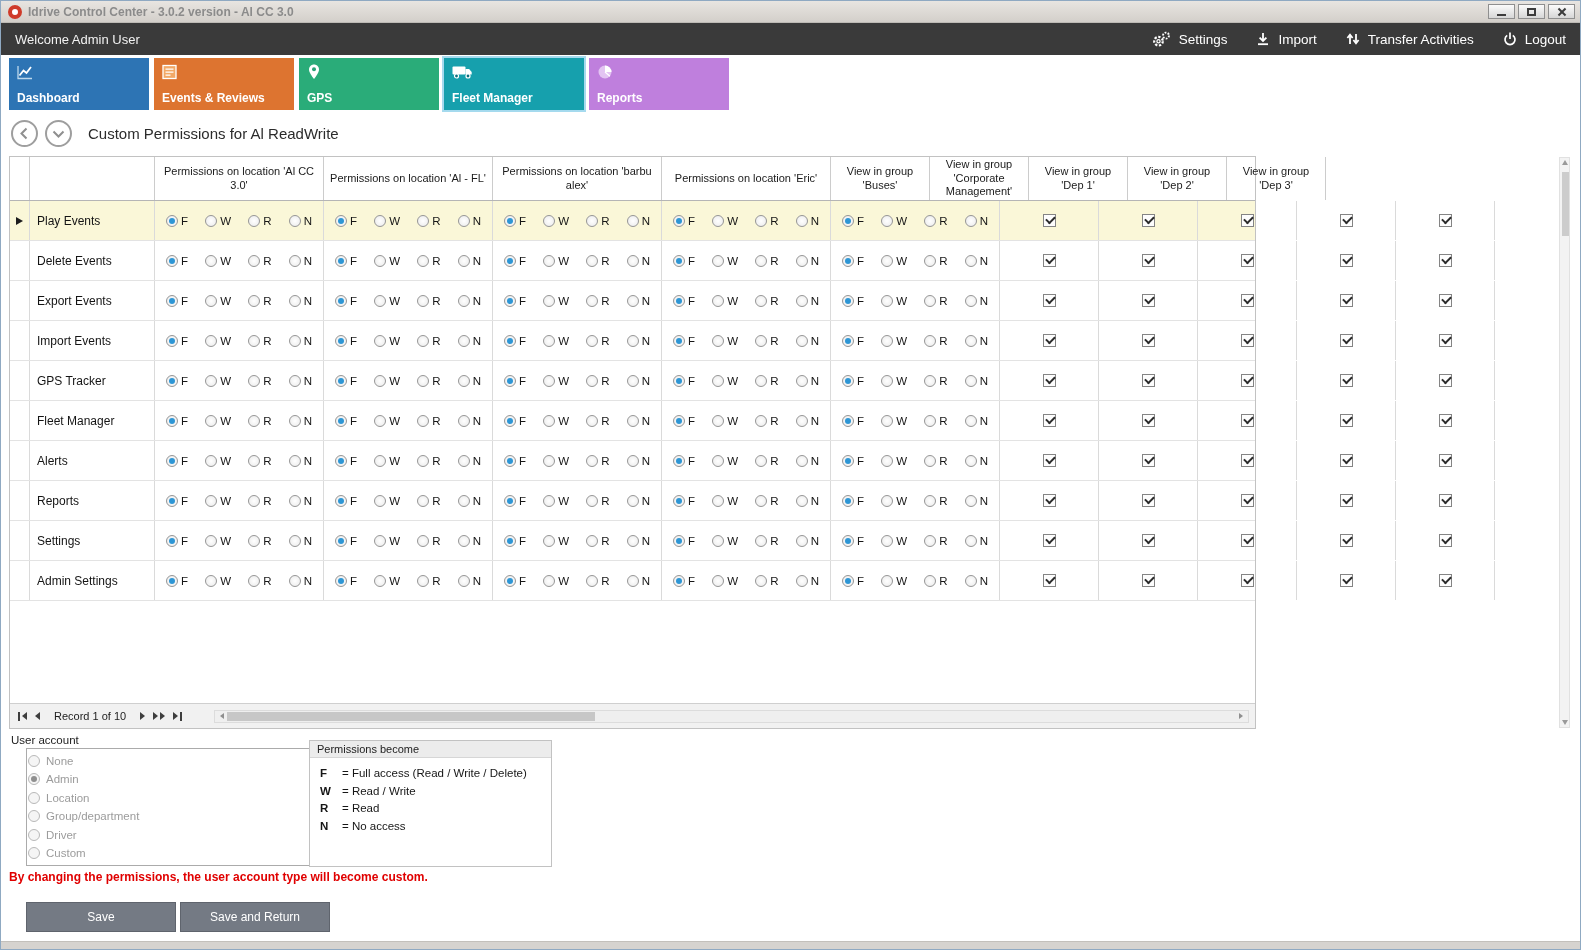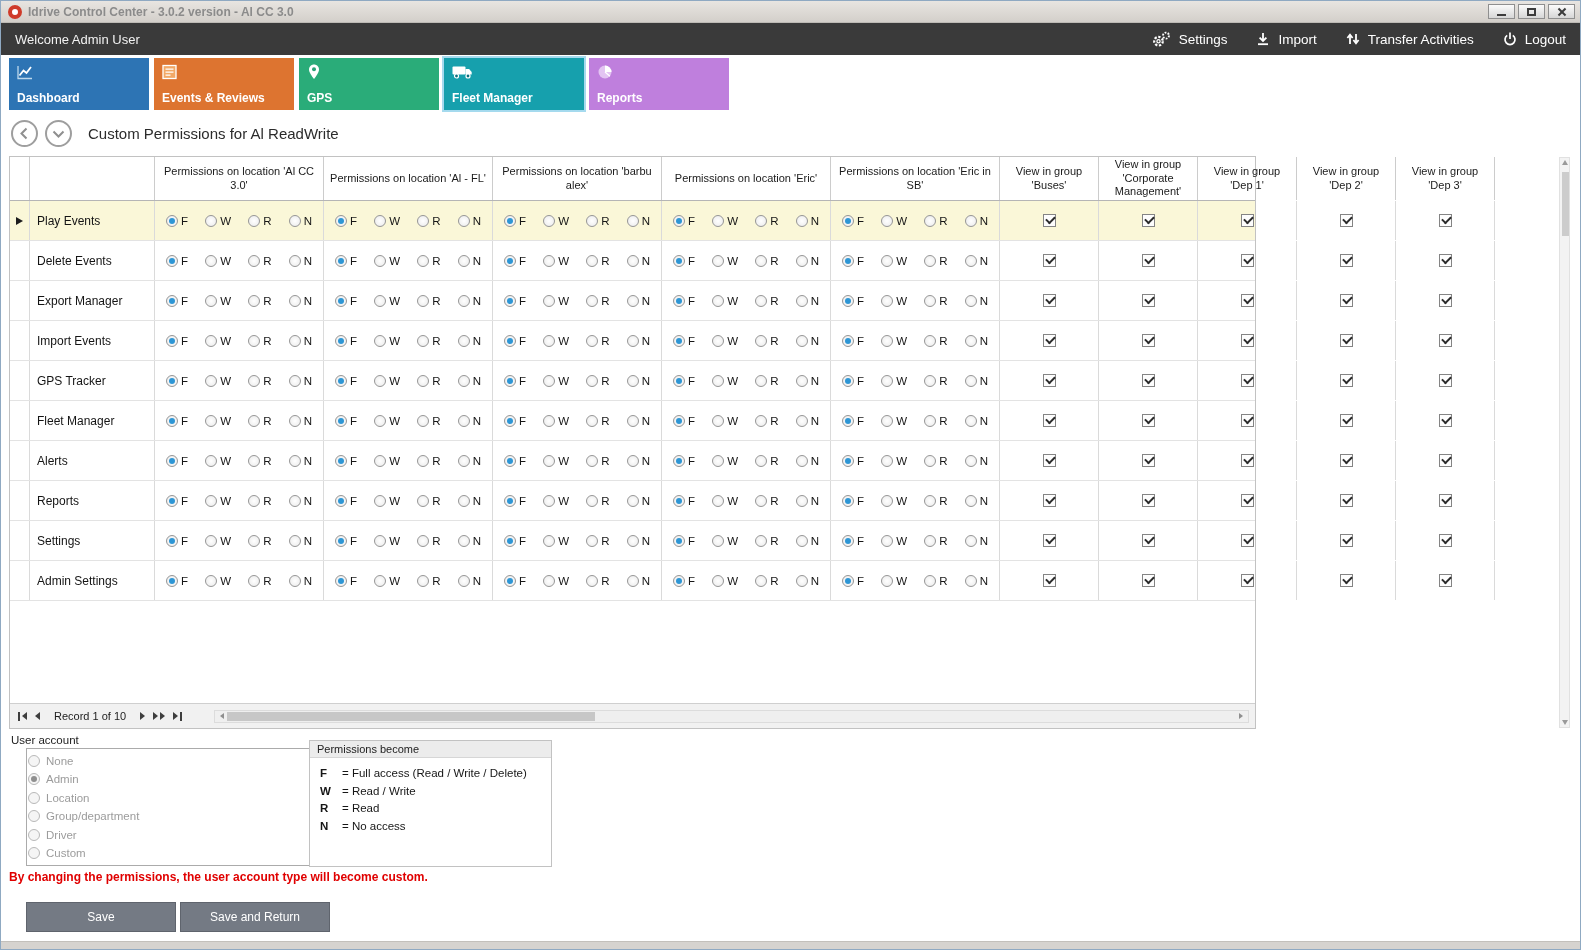--- a/index.html
+++ b/index.html
@@ -233,21 +233,20 @@
 </div>
 
 <div class="grid-wrap">
   <div class="g-header">
       <div class="cell c-ind h-cell"></div>
       <div class="cell c-label h-cell"></div>
       <div class="cell c-perm h-cell">Permissions on location 'Al CC 3.0'</div>
       <div class="cell c-perm h-cell">Permissions on location 'Al - FL'</div>
       <div class="cell c-perm h-cell">Permissions on location 'barbu alex'</div>
       <div class="cell c-perm h-cell">Permissions on location 'Eric'</div>
-      <div class="cell c-perm h-cell">Permissions on location 'Eric in SB'</div>
       <div class="cell c-grp h-cell">View in group 'Buses'</div>
       <div class="cell c-grp h-cell">View in group 'Corporate Management'</div>
       <div class="cell c-grp h-cell">View in group 'Dep 1'</div>
       <div class="cell c-grp h-cell">View in group 'Dep 2'</div>
       <div class="cell c-grp h-cell">View in group 'Dep 3'</div>
       <div class="cell c-fill h-cell"></div>
     </div>
   <div>
       <div class="g-row sel">
         <div class="cell c-ind">
@@ -486,21 +485,21 @@
         <div class="cell c-grp">
           <span class="cb"></span>
         </div>
         <div class="cell c-grp">
           <span class="cb"></span>
         </div>
         <div class="cell c-fill"></div>
       </div>
       <div class="g-row">
         <div class="cell c-ind"></div>
-        <div class="cell c-label">Export Manager</div>
+        <div class="cell c-label">Export Events</div>
         <div class="cell c-perm">
           <div class="rgroup">
             <label class="ropt">
               <span class="rb on"></span>
               <span>F</span>
             </label>
             <label class="ropt">
               <span class="rb"></span>
               <span>W</span>
             </label>

